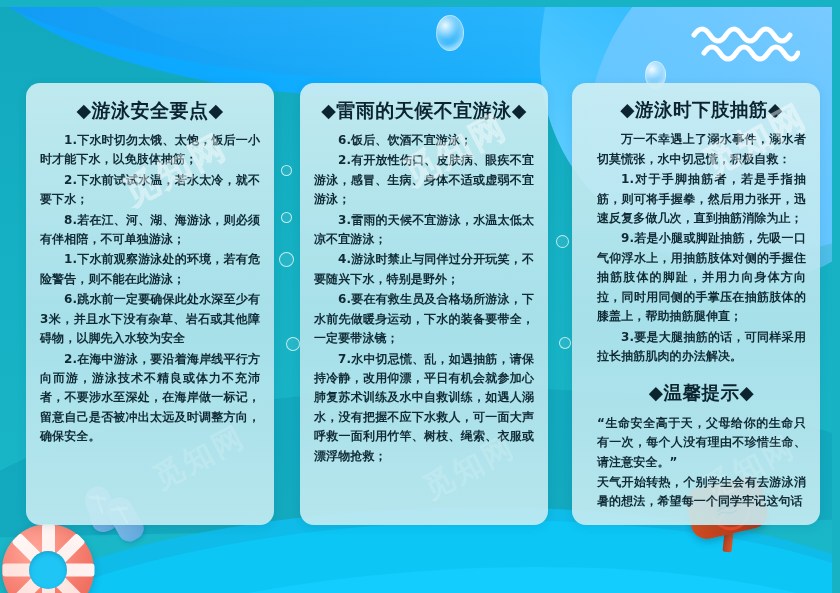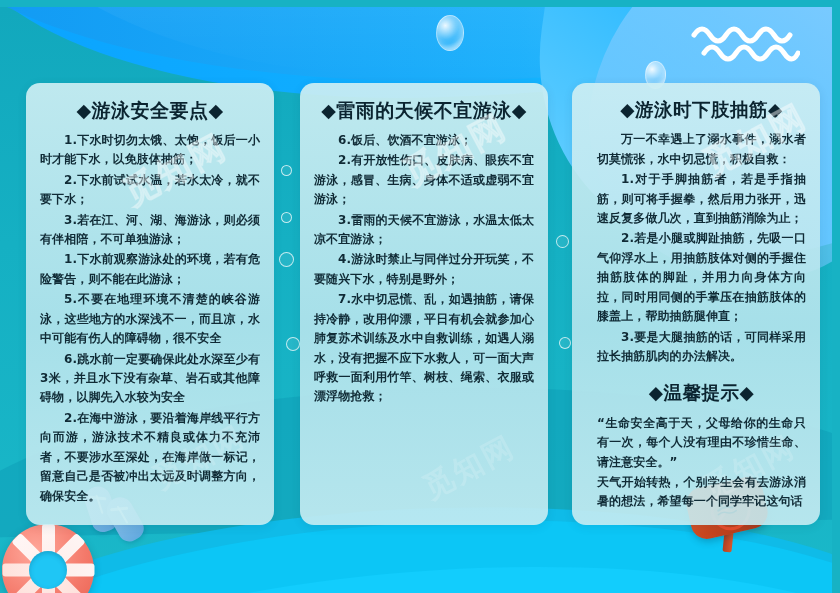--- a/index.html
+++ b/index.html
@@ -211,41 +211,41 @@
         <path d="M14 16 L24 10" stroke="#20150f" stroke-width="2.2" fill="none" stroke-linecap="round"></path>
         <path d="M4 23 Q10 20 16 23 Q22 26 28 23" stroke="#20150f" stroke-width="2" fill="none" stroke-linecap="round"></path>
       </svg>
     </div>
   </div>
 
   <div class="card" id="card1">
     <div class="card-title">◆游泳安全要点◆</div>
     <p class="para indent">1.下水时切勿太饿、太饱，饭后一小时才能下水，以免肢体抽筋；</p>
     <p class="para indent">2.下水前试试水温，若水太冷，就不要下水；</p>
-    <p class="para indent">3.若在江、河、湖、海游泳，则必须有伴相陪，不可单独游泳；</p>
+    <p class="para indent">8.若在江、河、湖、海游泳，则必须有伴相陪，不可单独游泳；</p>
     <p class="para indent">1.下水前观察游泳处的环境，若有危险警告，则不能在此游泳；</p>
-    <p class="para indent">5.不要在地理环境不清楚的峡谷游泳，这些地方的水深浅不一，而且凉，水中可能有伤人的障碍物，很不安全</p>
     <p class="para indent">6.跳水前一定要确保此处水深至少有3米，并且水下没有杂草、岩石或其他障碍物，以脚先入水较为安全</p>
     <p class="para indent">2.在海中游泳，要沿着海岸线平行方向而游，游泳技术不精良或体力不充沛者，不要涉水至深处，在海岸做一标记，留意自己是否被冲出太远及时调整方向，确保安全。</p>
   </div>
 
   <div class="card" id="card2">
     <div class="card-title">◆雷雨的天候不宜游泳◆</div>
     <p class="para indent">6.饭后、饮酒不宜游泳；</p>
     <p class="para indent">2.有开放性伤口、皮肤病、眼疾不宜游泳，感冒、生病、身体不适或虚弱不宜游泳；</p>
     <p class="para indent">3.雷雨的天候不宜游泳，水温太低太凉不宜游泳；</p>
     <p class="para indent">4.游泳时禁止与同伴过分开玩笑，不要随兴下水，特别是野外；</p>
+    <p class="para indent">6.要在有救生员及合格场所游泳，下水前先做暖身运动，下水的装备要带全，一定要带泳镜；</p>
     <p class="para indent">7.水中切忌慌、乱，如遇抽筋，请保持冷静，改用仰漂，平日有机会就参加心肺复苏术训练及水中自救训练，如遇人溺水，没有把握不应下水救人，可一面大声呼救一面利用竹竿、树枝、绳索、衣服或漂浮物抢救；</p>
   </div>
 
   <div class="card" id="card3">
     <div class="card-title">◆游泳时下肢抽筋◆</div>
     <p class="para indent">万一不幸遇上了溺水事件，溺水者切莫慌张，水中切忌慌，积极自救：</p>
     <p class="para indent">1.对于手脚抽筋者，若是手指抽筋，则可将手握拳，然后用力张开，迅速反复多做几次，直到抽筋消除为止；</p>
-    <p class="para indent">2.若是小腿或脚趾抽筋，先吸一口气仰浮水上，用抽筋肢体对侧的手握住抽筋肢体的脚趾，并用力向身体方向拉，同时用同侧的手掌压在抽筋肢体的膝盖上，帮助抽筋腿伸直；</p>
+    <p class="para indent">9.若是小腿或脚趾抽筋，先吸一口气仰浮水上，用抽筋肢体对侧的手握住抽筋肢体的脚趾，并用力向身体方向拉，同时用同侧的手掌压在抽筋肢体的膝盖上，帮助抽筋腿伸直；</p>
     <p class="para indent">3.要是大腿抽筋的话，可同样采用拉长抽筋肌肉的办法解决。</p>
     <div class="card-title title-sub">◆温馨提示◆</div>
     <p class="para">“生命安全高于天，父母给你的生命只有一次，每个人没有理由不珍惜生命、请注意安全。”</p>
     <p class="para">天气开始转热，个别学生会有去游泳消暑的想法，希望每一个同学牢记这句话</p>
   </div>
 
   <div class="wm" style="left:120px;top:140px;">觅知网</div>
   <div class="wm2" style="left:150px;top:430px;">觅知网</div>
   <div class="wm" style="left:400px;top:120px;">觅知网</div>
   <div class="wm2" style="left:420px;top:440px;">觅知网</div>

